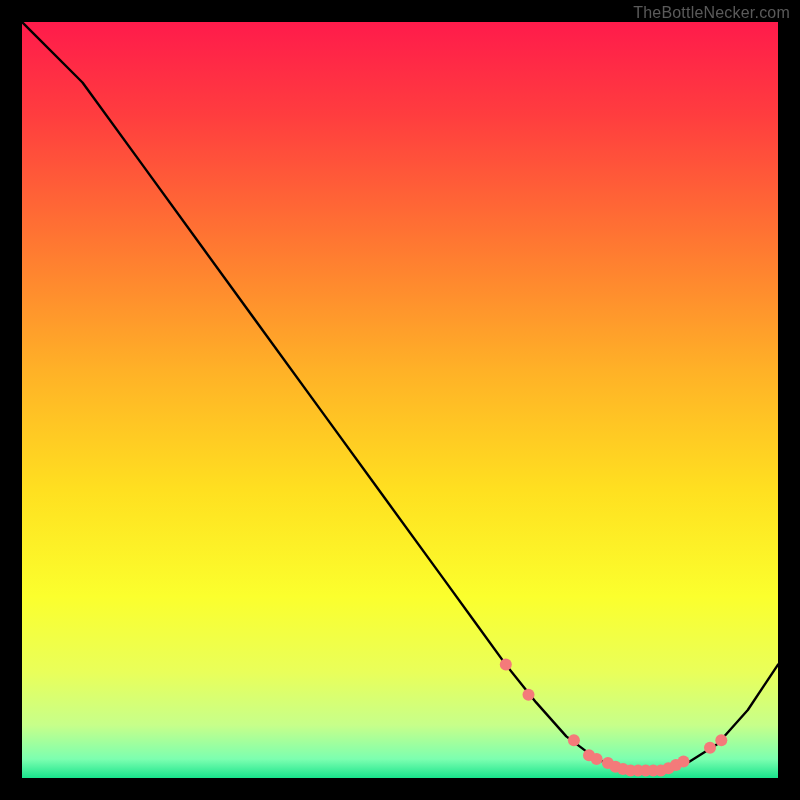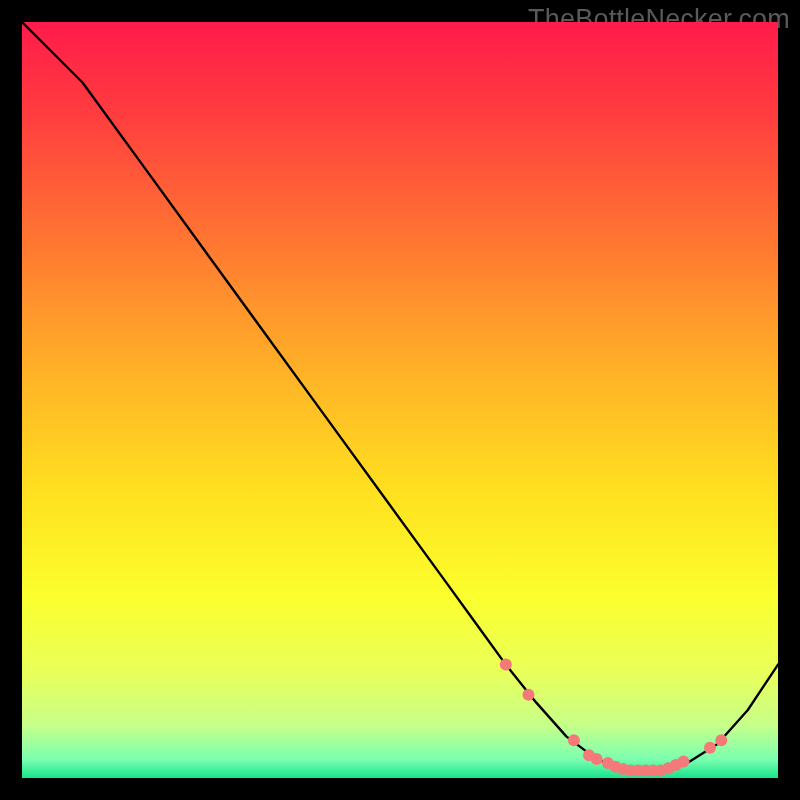--- a/index.html
+++ b/index.html
@@ -22,21 +22,21 @@
     left: 22px;
     top: 22px;
     width: 756px;
     height: 756px;
   }
   .watermark {
     position: absolute;
     top: 4px;
     right: 10px;
     color: #5a5a5a;
-    font-size: 27px;
+    font-size: 16px;
     letter-spacing: 0.2px;
     font-weight: 500;
     user-select: none;
     text-align: center;
   }
   svg { display: block; }
 </style>
 </head>
 <body>
 

